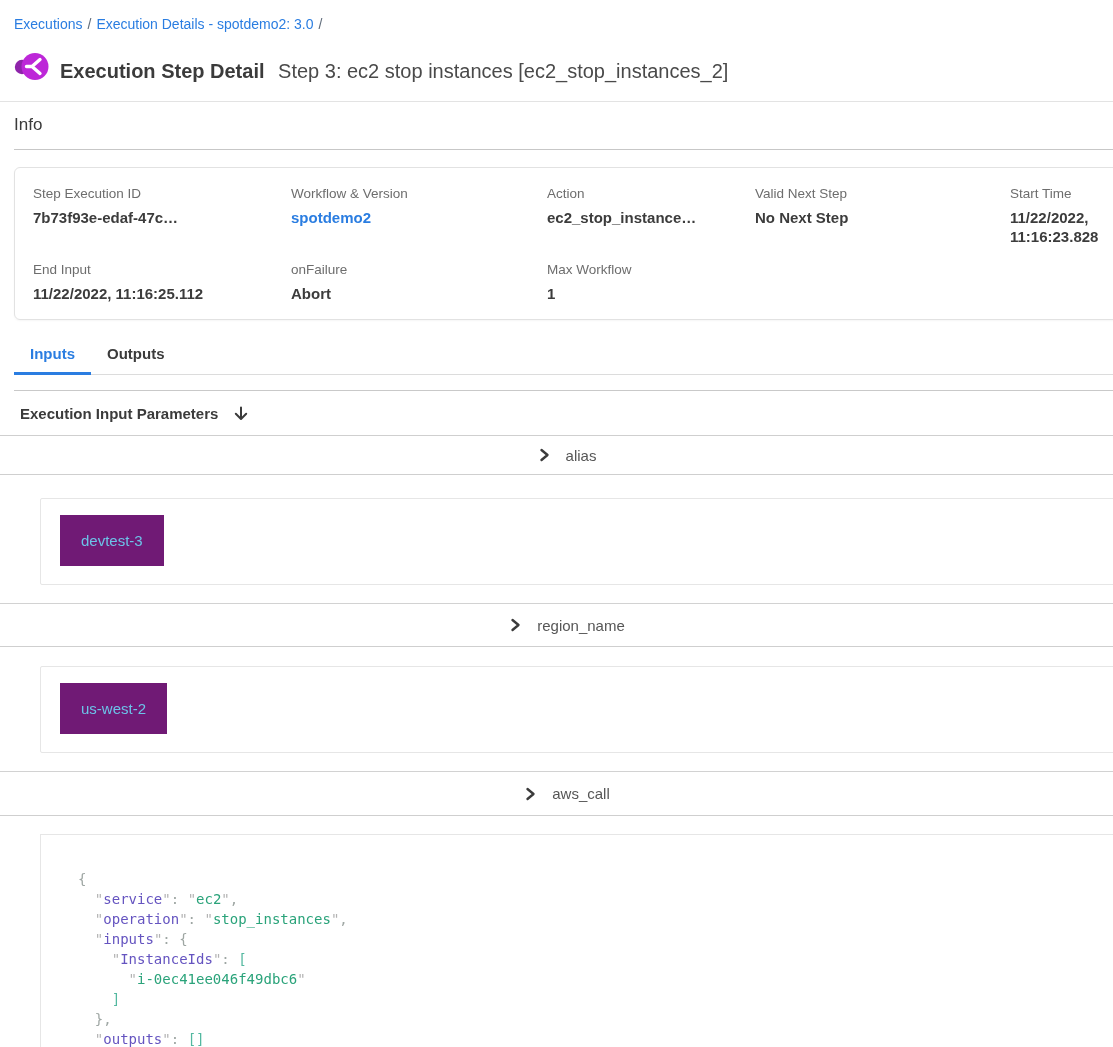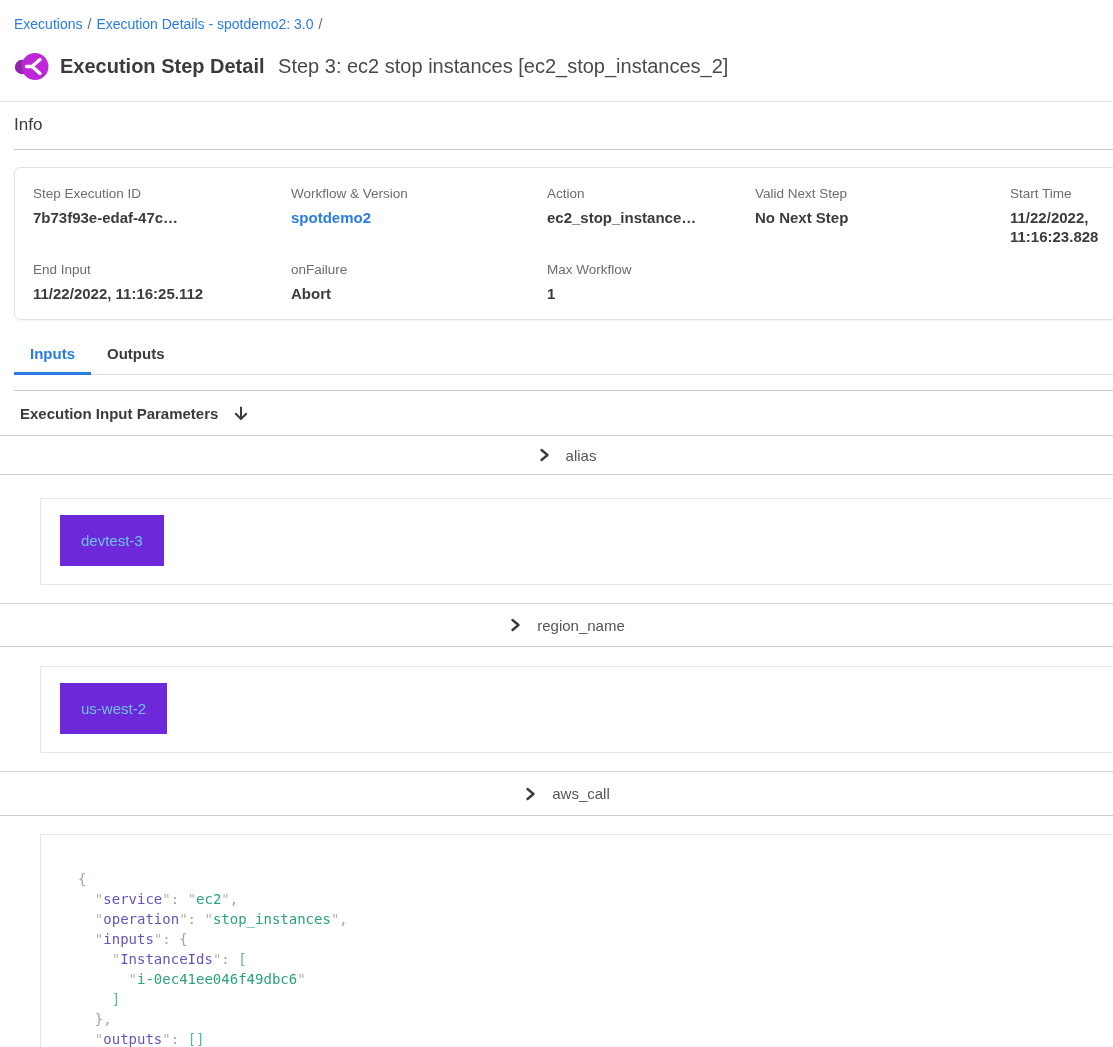--- a/index.html
+++ b/index.html
@@ -24,21 +24,21 @@
   html,body{margin:0;padding:0;}
   body{
     width:1113px;height:1047px;overflow:hidden;background:#fff;
     font-family:"Liberation Sans","DejaVu Sans",sans-serif;color:var(--text-dark);
   }
   
   .breadcrumb{padding:14px 16px 0 14px;font-size:14px;line-height:20px;}
   .crumb-link{color:var(--link-blue);text-decoration:none;cursor:pointer;}
   .crumb-sep{color:#5f6b7a;margin:0 5px;}
   
-  .page-header{margin:14px 0 0 14px;display:flex;align-items:center;gap:11px;height:36px;}
+  .page-header{margin:14px 0 0 14px;display:flex;align-items:flex-end;gap:11px;height:36px;}
   .logo-icon{width:35px;height:35px;flex:0 0 auto;}
   .title-wrap{font-size:20px;line-height:26px;white-space:nowrap;}
   .title-main{font-weight:700;color:#3b3b3b;}
   .title-sub{font-weight:400;color:#4a4a4a;margin-left:8px;}
   .hr{border:none;border-top:1px solid var(--rule-light);margin:0;}
   .hr-title{margin-top:17px;}
   
   .info-heading{margin:12px 14px 0;font-size:17px;line-height:22px;font-weight:400;color:#3b3b3b;}
   .hr-info{margin:13px 0 0 14px;border-top-color:#c7c7c7;}
   .info-card{
@@ -68,21 +68,21 @@
   .param-head.h38{height:38px;} .param-head.h42{height:42px;} .param-head.h43{height:43px;}
   .chevron-icon{width:14px;height:14px;flex:0 0 auto;}
   .param-name{margin-left:15px;font-size:15px;color:#565656;}
   .hr-param{border-top-color:#cfcfcf;}
   .param-panel{
     margin:23px -10px 0 40px;border:1px solid var(--panel-border);border-radius:2px;
     padding:16px 0 18px 19px;
   }
   .param-panel.tight{margin-top:19px;}
   .chip{
-    display:inline-block;background:#6d28d9;color:var(--chip-blue);
+    display:inline-block;background:#701a75;color:var(--chip-blue);
     font-size:15px;line-height:19px;padding:16px 21px;
   }
   .hr-div{margin-top:18px;border-top-color:#d2d2d2;}
   
   .code-panel{
     margin:18px -10px 0 40px;border:1px solid var(--panel-border);
     padding:34px 0 20px 37px;min-height:420px;
   }
   .code-block{
     font-family:"DejaVu Sans Mono","Liberation Mono",monospace;

